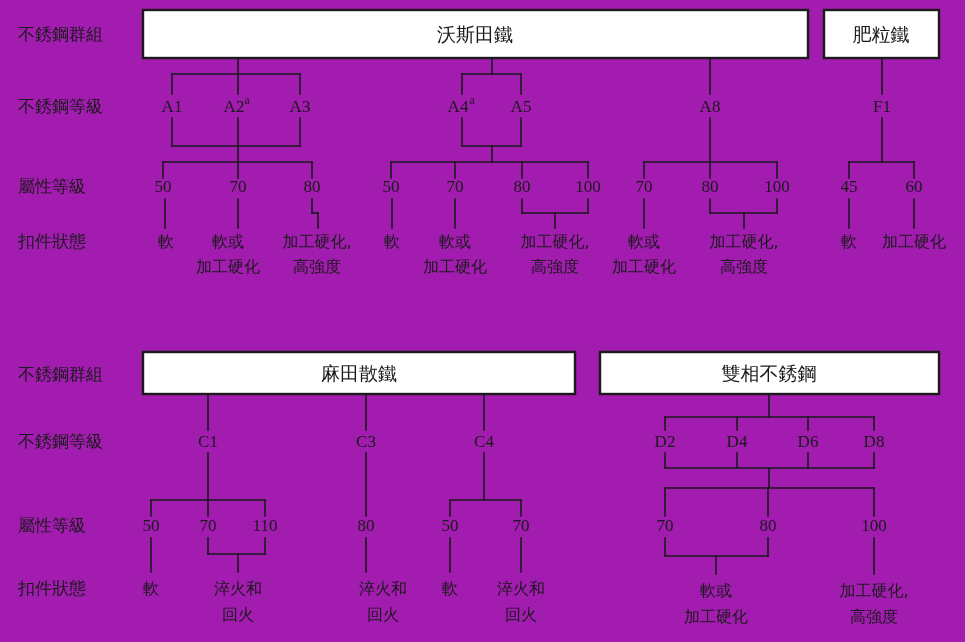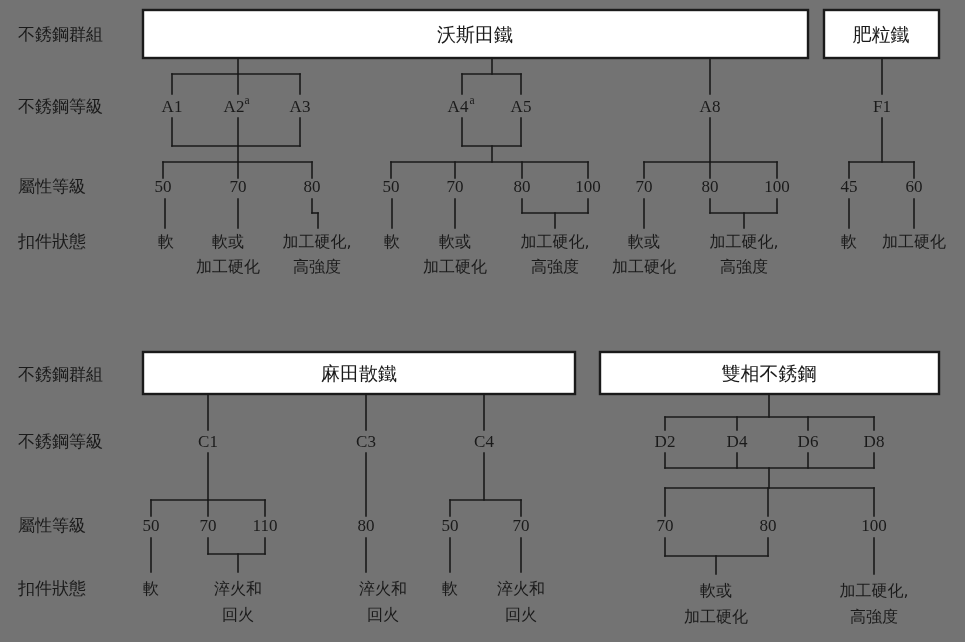--- a/index.html
+++ b/index.html
@@ -4,21 +4,21 @@
 <style>
   html, body {
     margin: 0;
     padding: 0;
     background: #ffffff;
   }
   #page {
     position: relative;
     width: 965px;
     height: 642px;
-    background: #737373;
+    background: #a21caf;
     font-family: "Liberation Serif", "DejaVu Serif", serif;
     overflow: hidden;
   }
   svg.diagram {
     position: absolute;
     left: 0;
     top: 0;
     width: 965px;
     height: 642px;
   }

